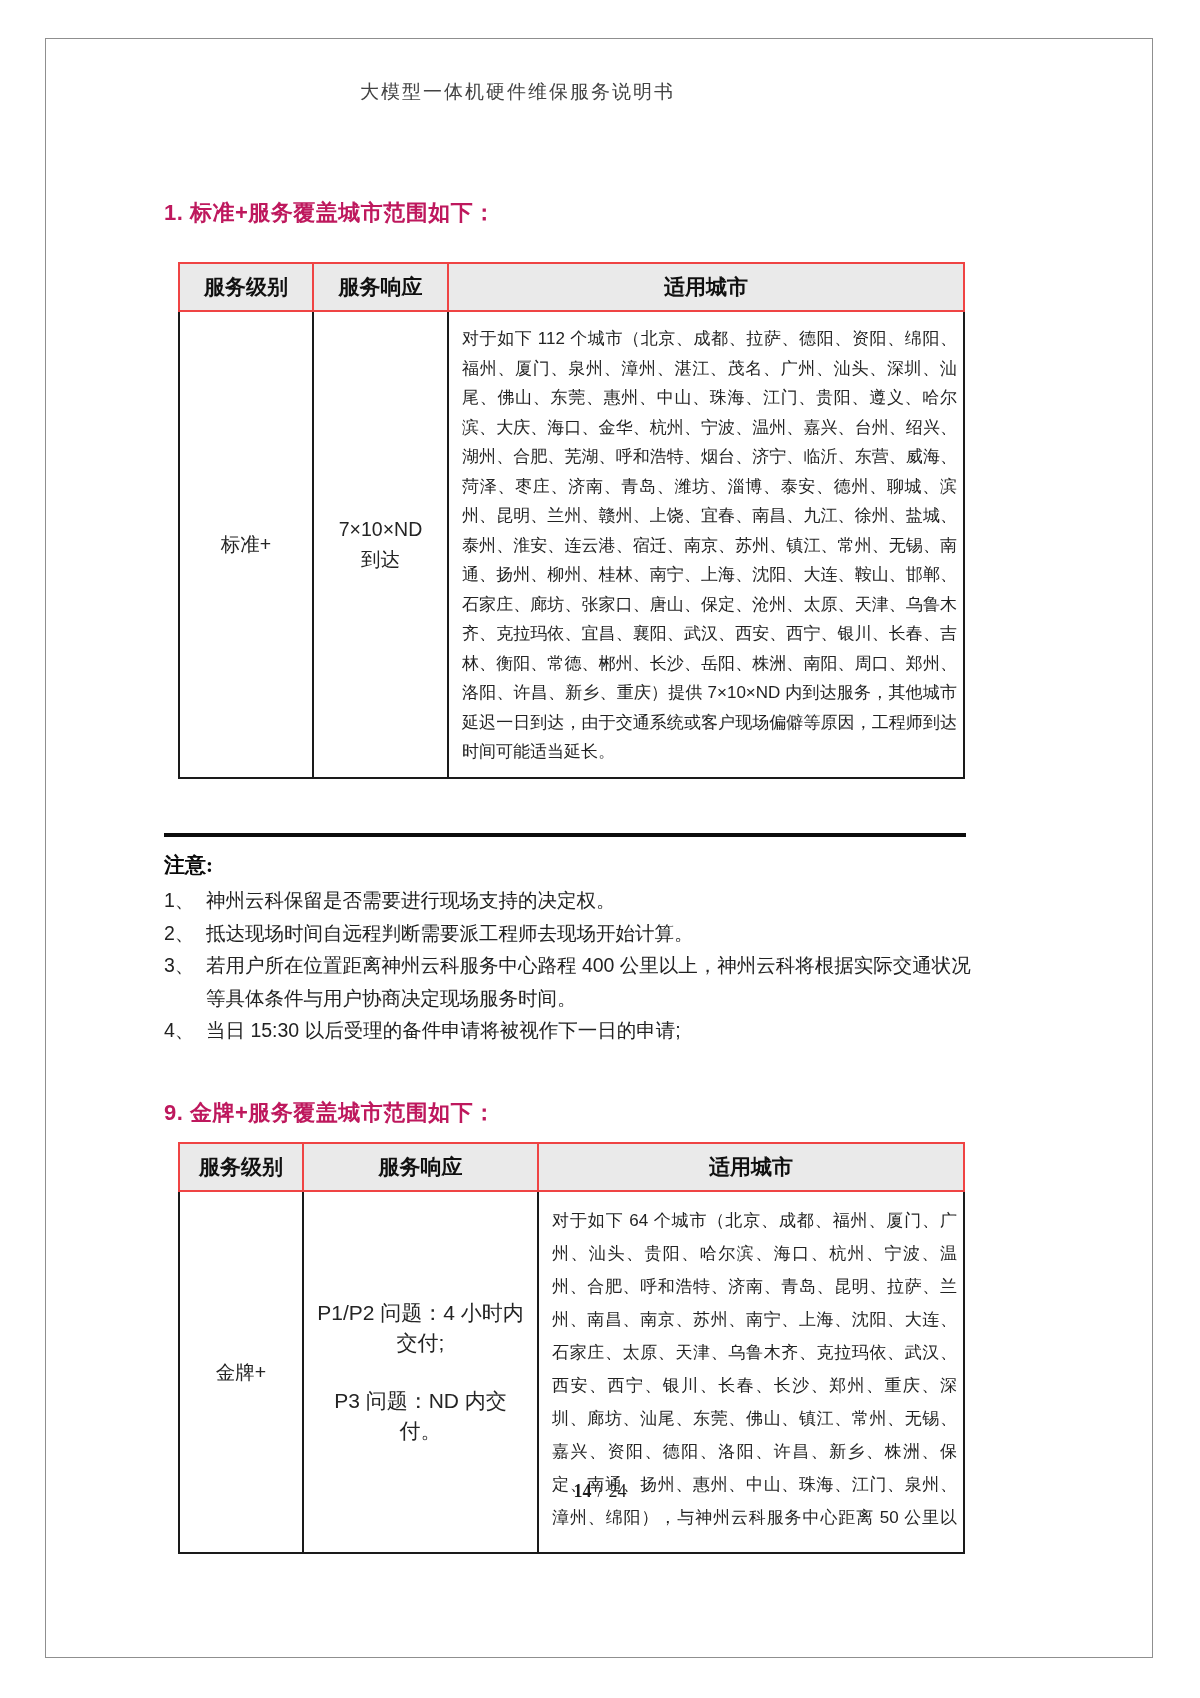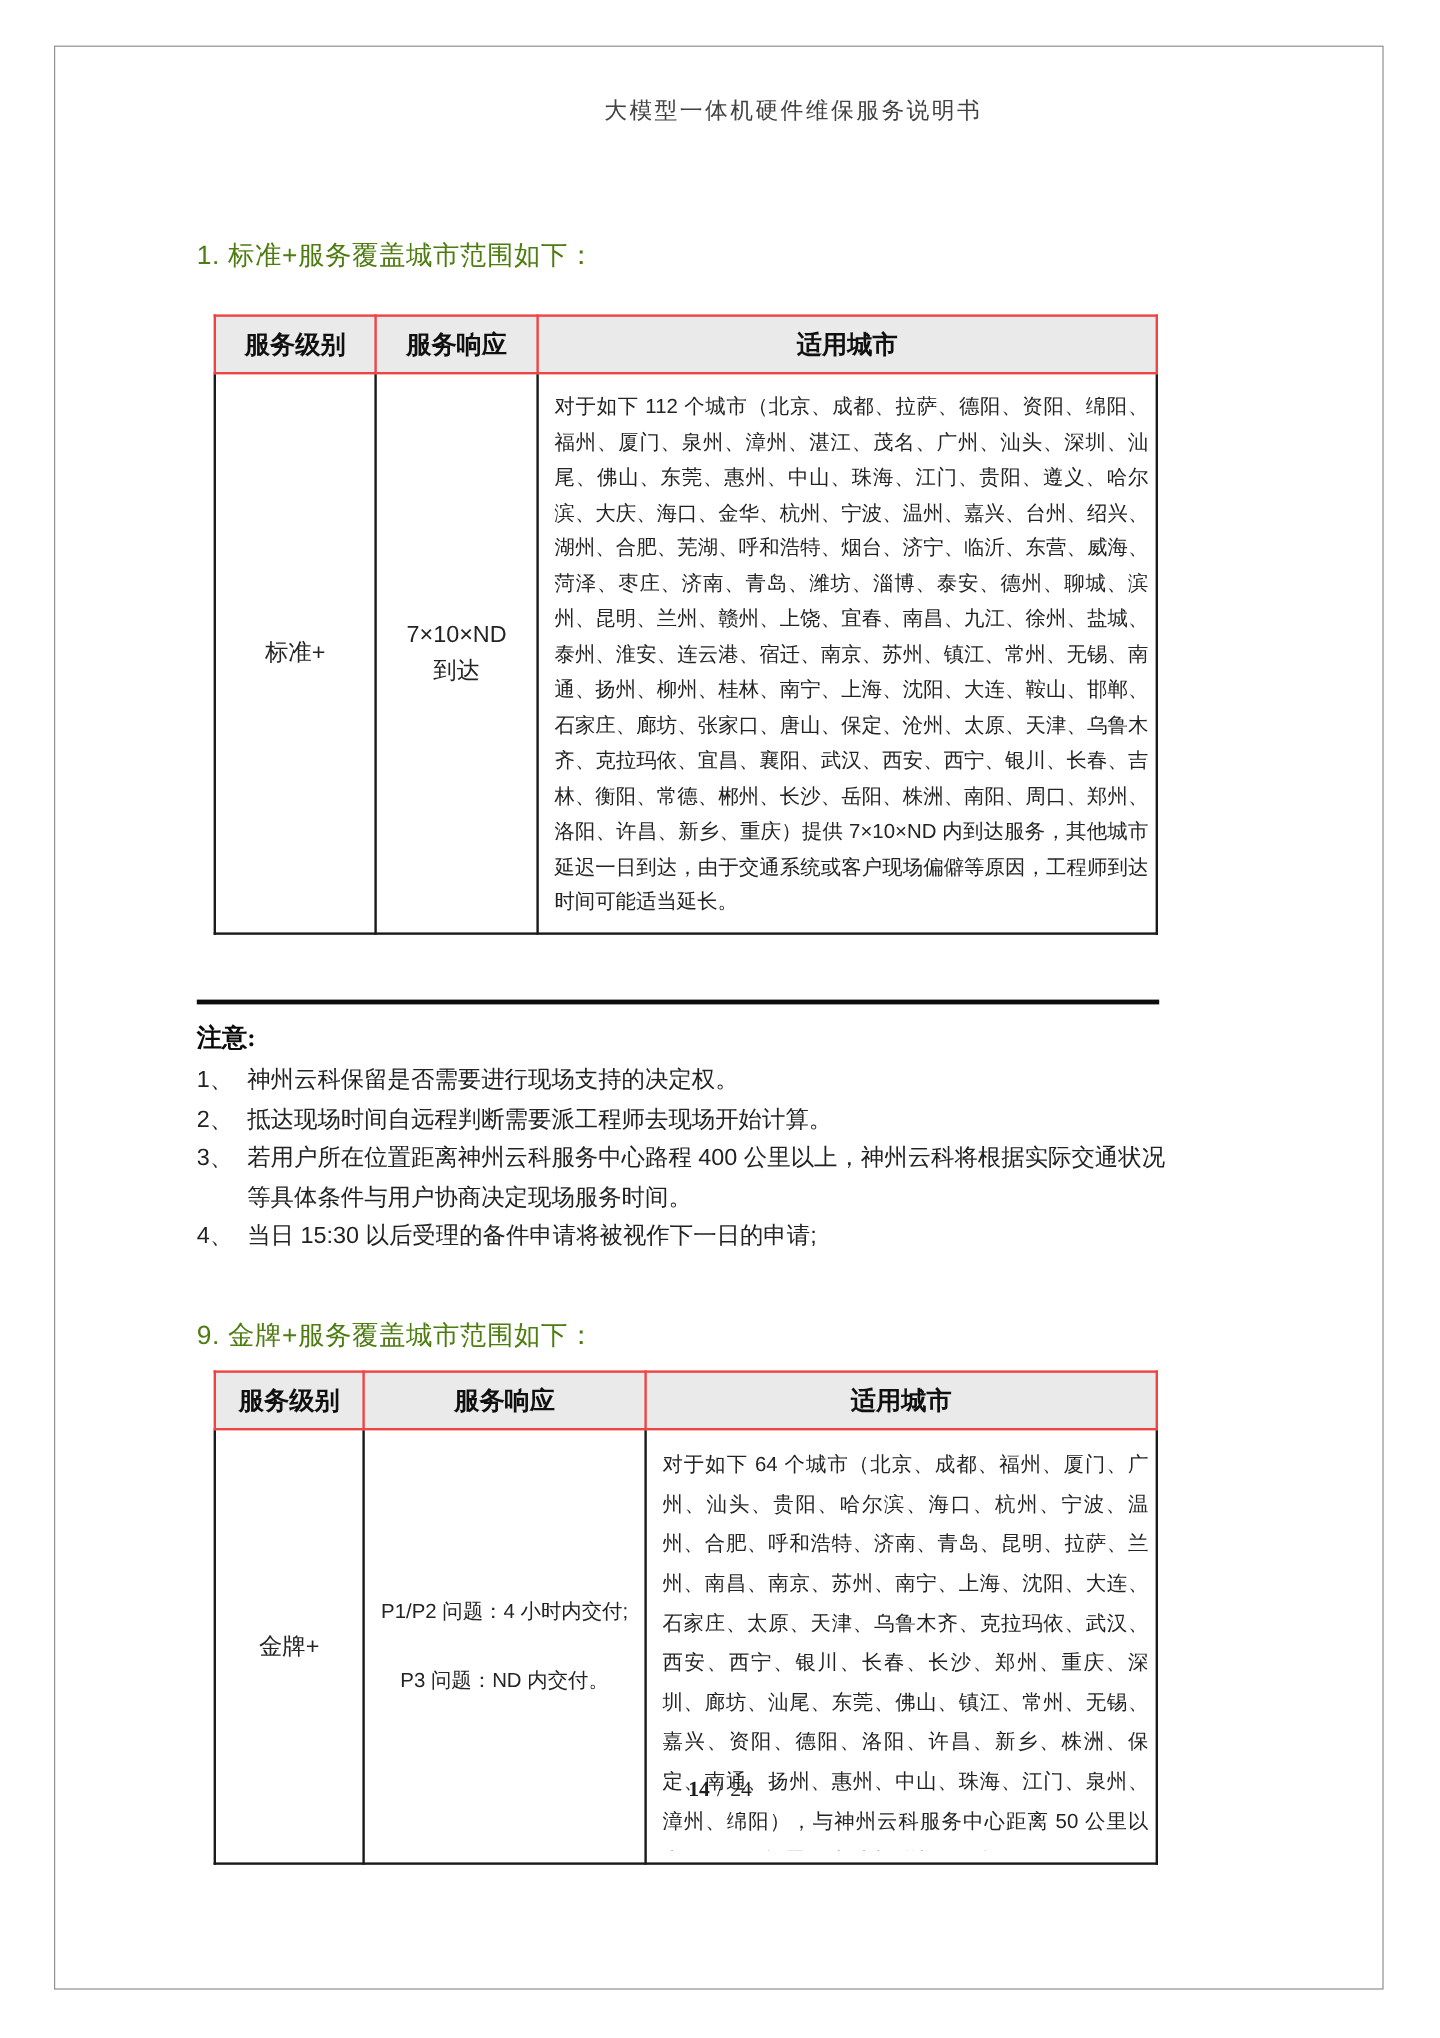--- a/index.html
+++ b/index.html
@@ -6,30 +6,30 @@
   .page {
     position:relative; width:1200px; height:1698px; background:#ffffff;
     font-family:"Liberation Sans","DejaVu Sans",sans-serif; color:#1f1f1f;
     overflow:hidden;
   }
   .frame {
     position:absolute; left:45px; top:38px; width:1108px; height:1620px;
     border:1.5px solid #8f8f8f; box-sizing:border-box;
   }
   .header-right {
-    position:absolute; top:79px; left:360px; width:602px; text-align:center;
+    position:absolute; top:79px; left:360px; width:602px; text-align:left;
     font-family:"Liberation Serif","DejaVu Serif",serif;
     font-size:19px; letter-spacing:2px; color:#424242;
   }
   .intro {
     position:absolute; top:139px; left:200px; width:772px;
     font-size:21px; color:#252525;
   }
   .sec-title {
-    position:absolute; left:164px; font-size:22px; font-weight:normal; color:#4d7c0f;
+    position:absolute; left:164px; font-size:22px; font-weight:bold; color:#be185d;
     letter-spacing:0.5px;
   }
   .s1 { top:198px; }
   .s2 { top:1098px; }
 
   table { position:absolute; left:178px; border-collapse:collapse; table-layout:fixed; }
   .t1 { top:262px; width:785px; }
   .t2 { top:1142px; width:785px; }
   th {
     background:#eaeaea; border:2px solid #ef4444; height:46px;
@@ -132,21 +132,21 @@
     <thead>
       <tr>
         <th>服务级别</th>
         <th>服务响应</th>
         <th>适用城市</th>
       </tr>
     </thead>
     <tbody>
       <tr>
         <td class="cell-center">金牌+</td>
-        <td class="cell-center" style="font-size:17px; padding:0 10px;">
+        <td class="cell-center" style="font-size:21px; padding:0 10px;">
           <div>P1/P2 问题：4 小时内交付;</div>
           <div class="resp-gap"></div>
           <div>P3 问题：ND 内交付。</div>
         </td>
         <td class="cities">
           <div class="cities-clip">对于如下 64 个城市（北京、成都、福州、厦门、广州、汕头、贵阳、哈尔滨、海口、杭州、宁波、温州、合肥、呼和浩特、济南、青岛、昆明、拉萨、兰州、南昌、南京、苏州、南宁、上海、沈阳、大连、石家庄、太原、天津、乌鲁木齐、克拉玛依、武汉、西安、西宁、银川、长春、长沙、郑州、重庆、深圳、廊坊、汕尾、东莞、佛山、镇江、常州、无锡、嘉兴、资阳、德阳、洛阳、许昌、新乡、株洲、保定、南通、扬州、惠州、中山、珠海、江门、泉州、漳州、绵阳），与神州云科服务中心距离 50 公里以内，P1/P2 问题 4 小时内到达，P3 问</div>
         </td>
       </tr>
     </tbody>
   </table>

